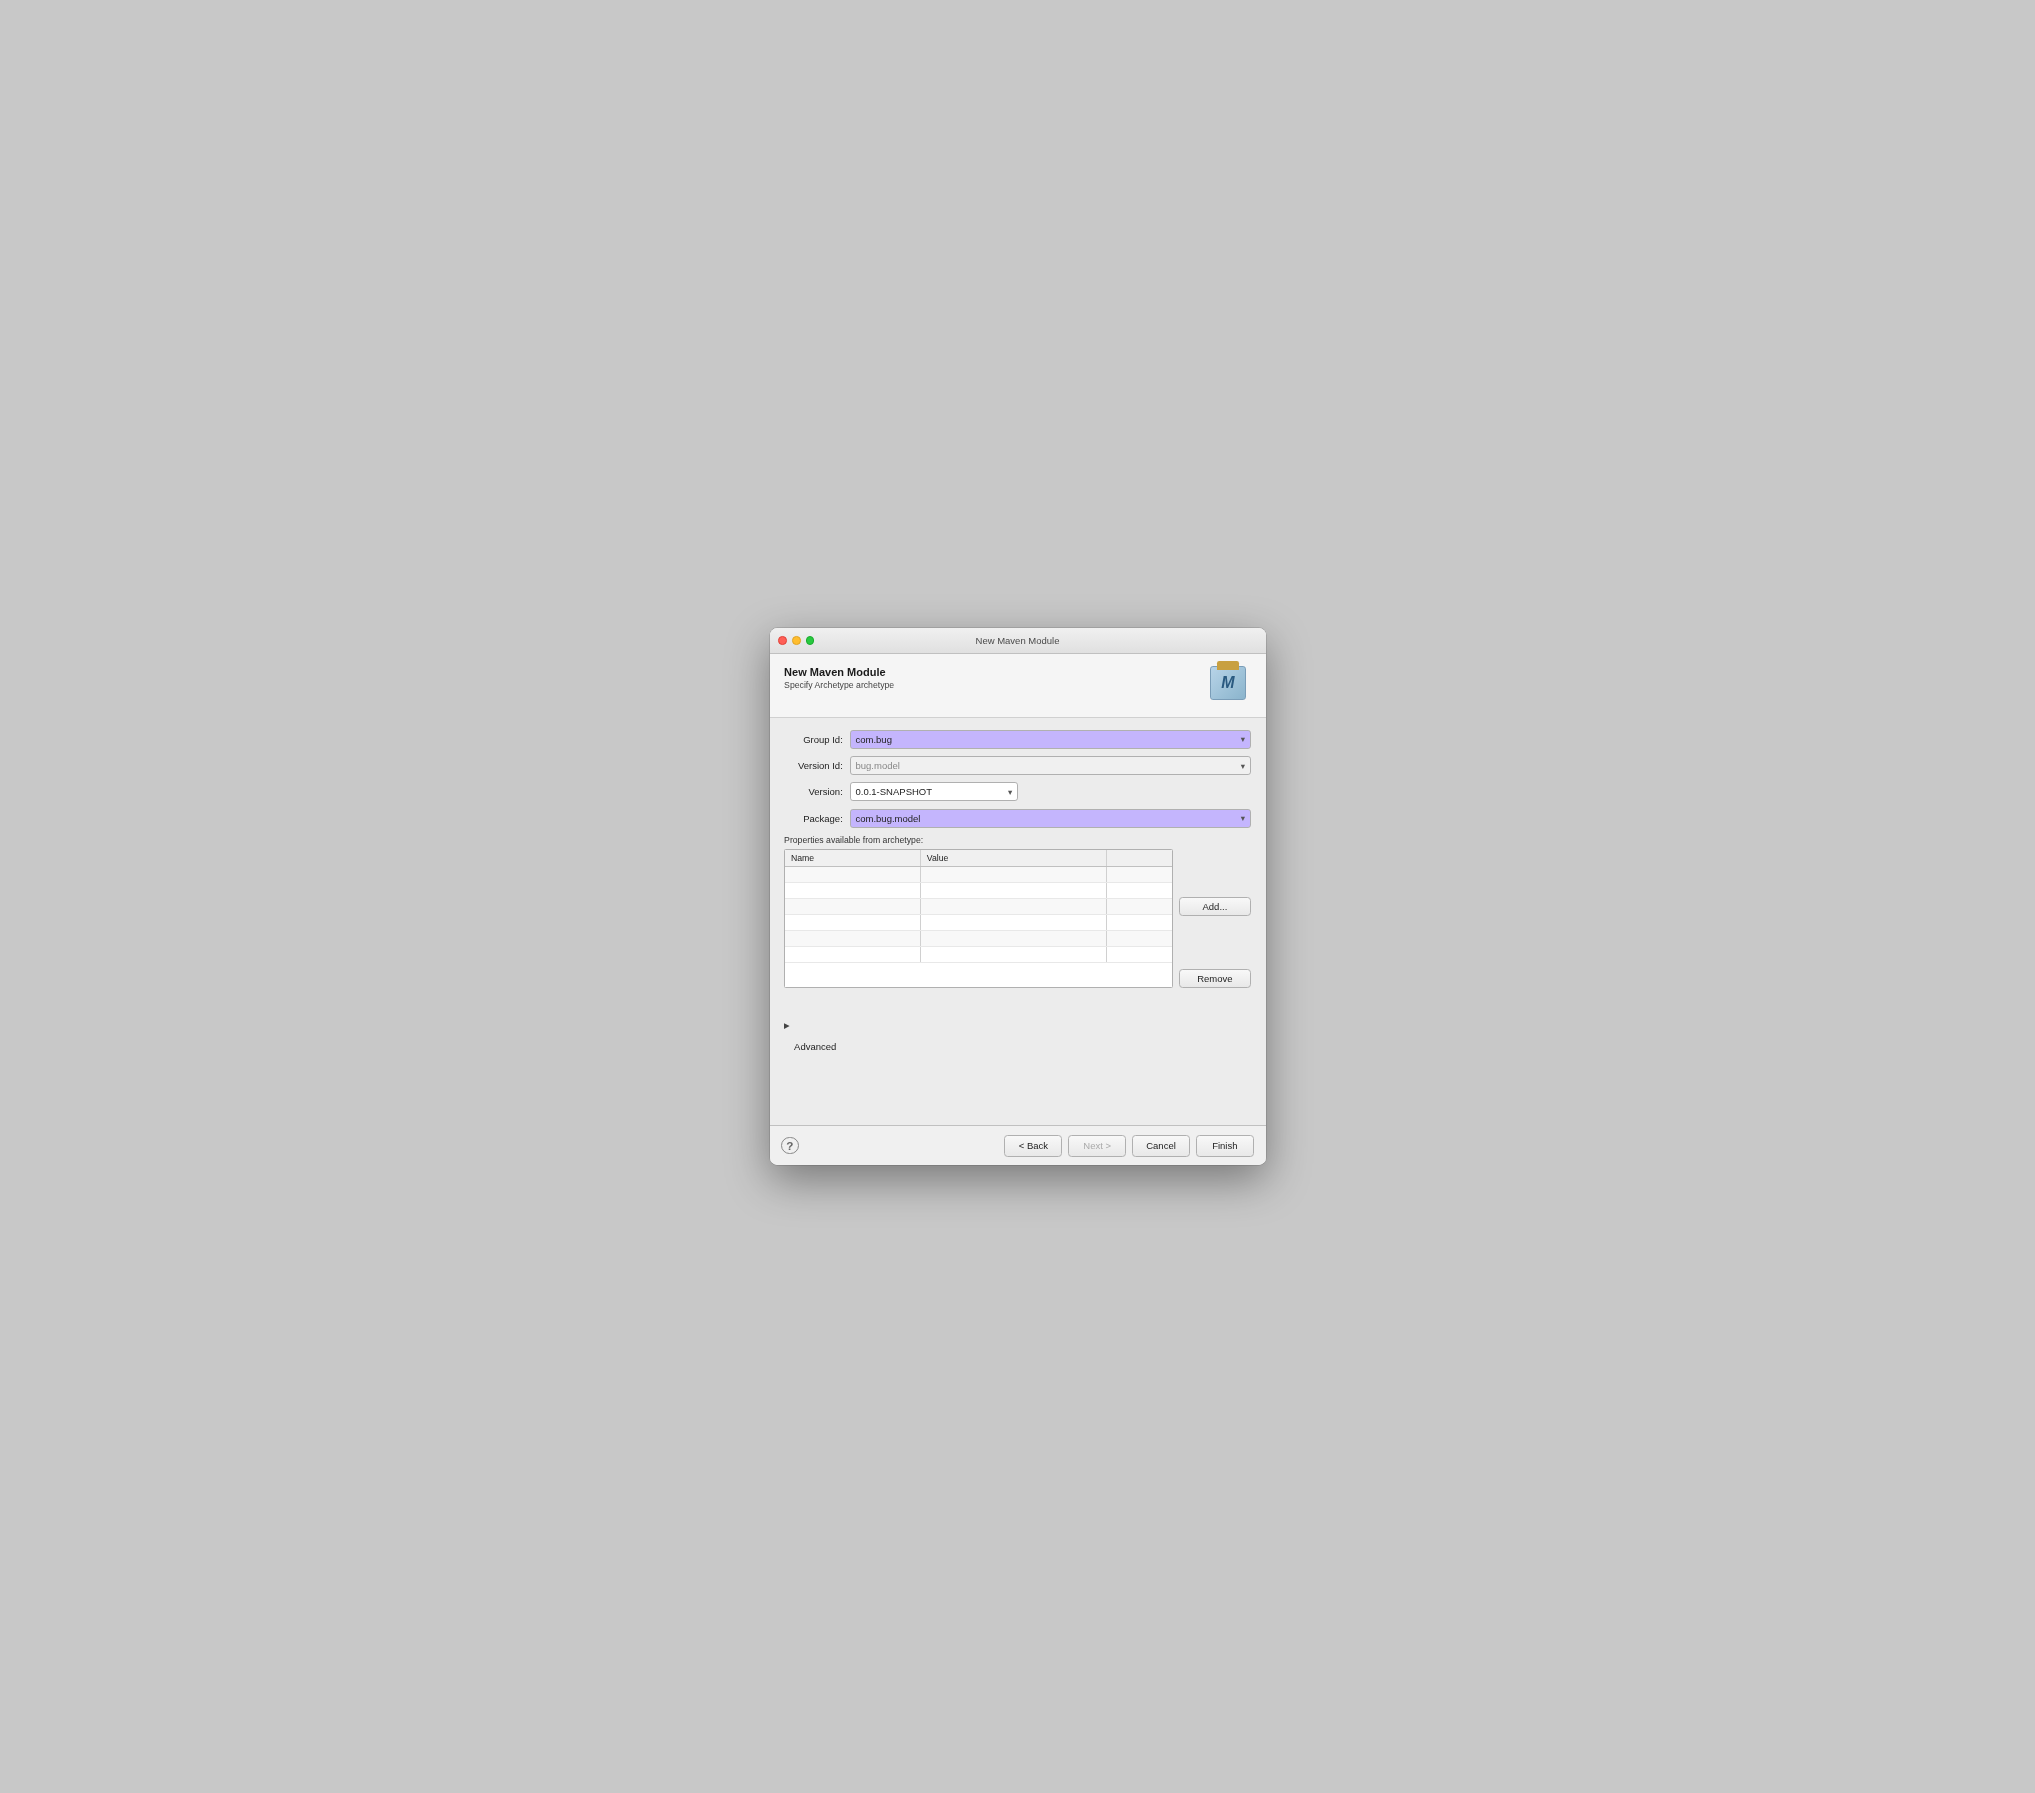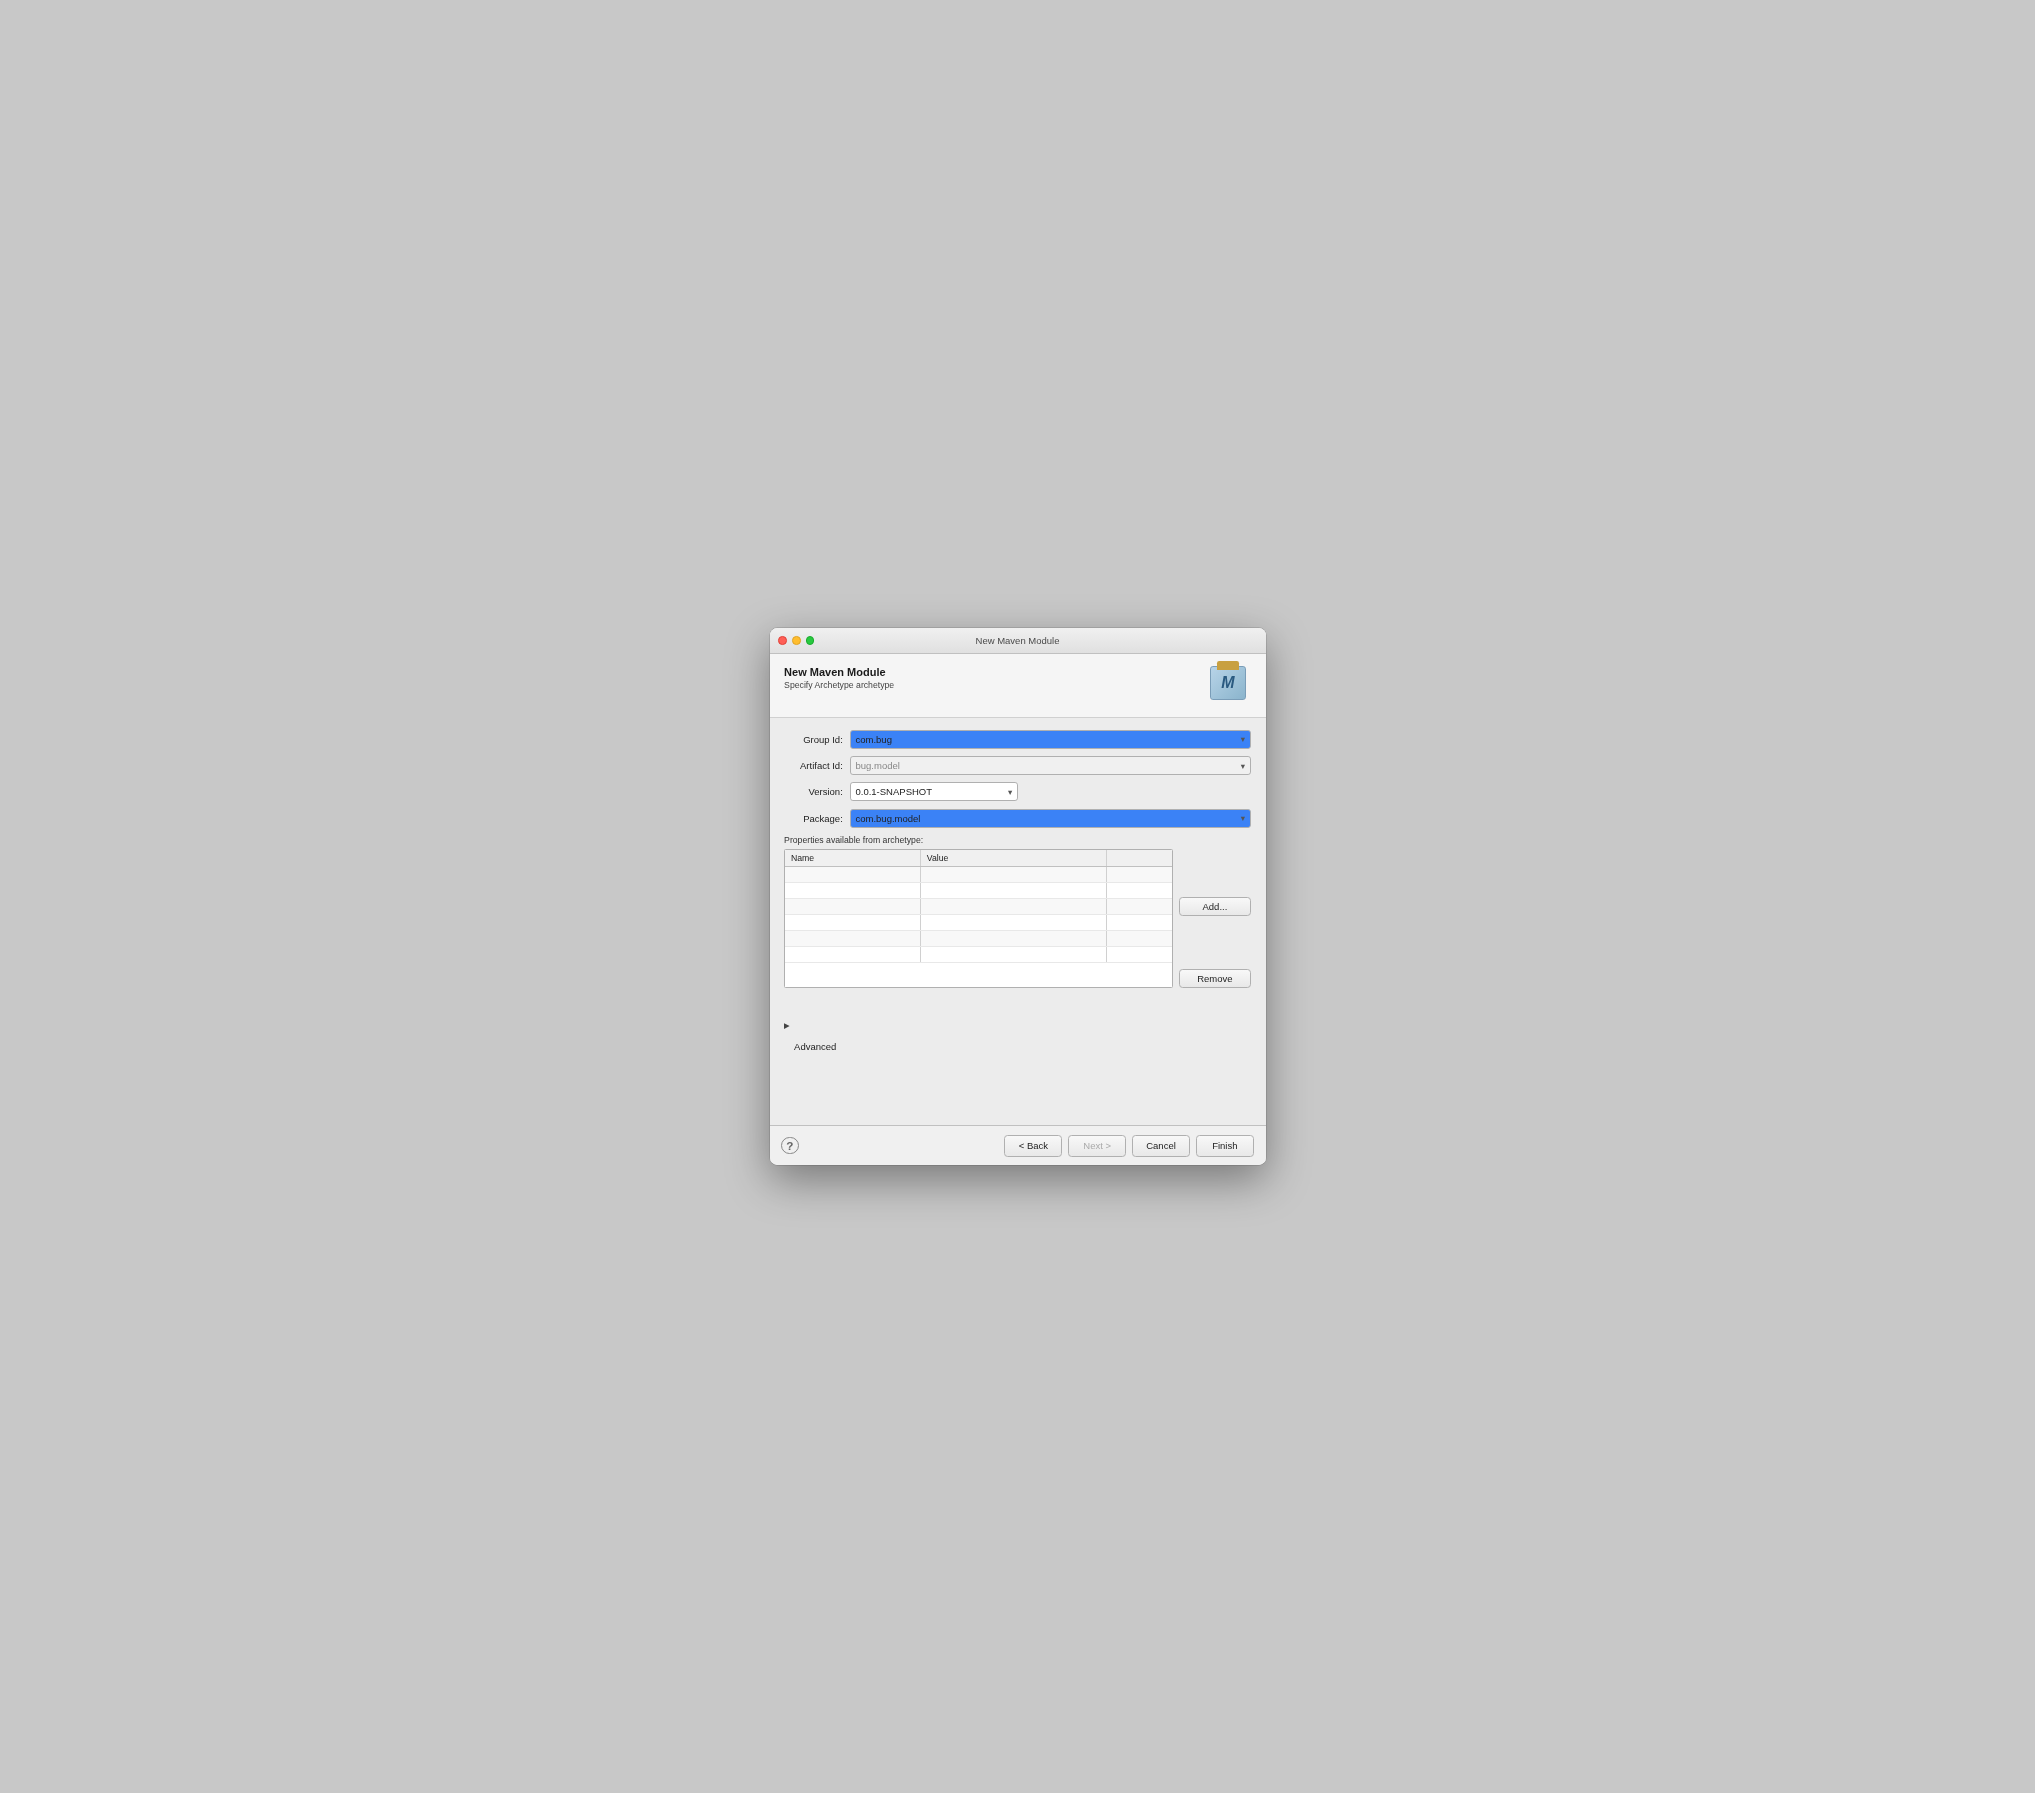--- a/index.html
+++ b/index.html
@@ -122,21 +122,21 @@
       position: relative;
       width: 100%;
     }
     .form-select {
       width: 100%;
       height: 19px;
       border: 0.7px solid #b0b0b0;
       border-radius: 2.9px;
       padding: 0 17.5px 0 4.4px;
       font-size: 9.5px;
-      background: #3b82f6;
+      background: #c4b5fd;
       color: #222;
       outline: none;
       appearance: none;
       cursor: pointer;
     }
     .form-select-arrow {
       position: absolute;
       right: 4.4px;
       top: 50%;
       transform: translateY(-50%);
@@ -345,21 +345,21 @@
         <div class="form-select-wrap">
           <select class="form-select">
             <option>com.bug</option>
           </select>
           <span class="form-select-arrow">▼</span>
         </div>
       </div>
     </div>
 
     <div class="form-row">
-      <label class="form-label">Artifact Id:</label>
+      <label class="form-label">Version Id:</label>
       <div class="form-control-wrap">
         <div class="form-select-wrap">
           <select class="form-select form-input-disabled">
             <option>bug.model</option>
           </select>
           <span class="form-select-arrow">▼</span>
         </div>
       </div>
     </div>
 

